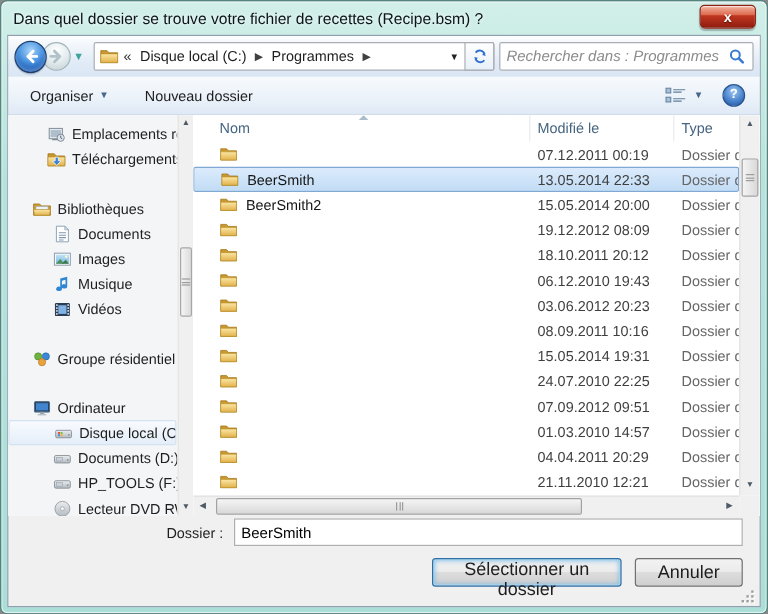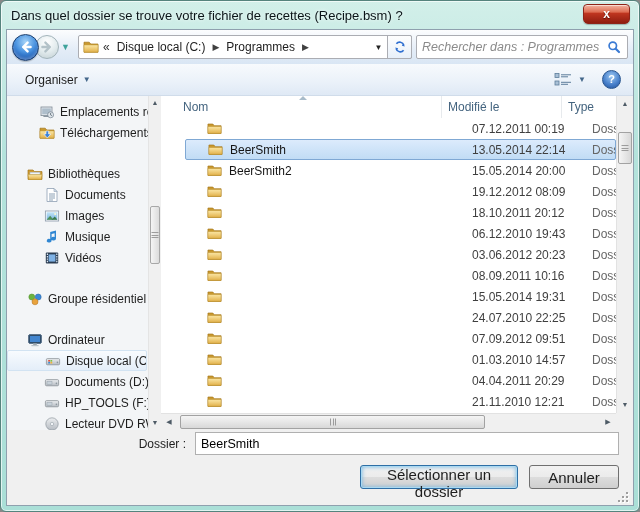--- a/index.html
+++ b/index.html
@@ -105,21 +105,21 @@
     position: relative; background: #fff; }
   .hc { display: flex; align-items: center; border-right: 1px solid #e7eaed;
     padding-left: 6px; cursor: pointer; }
   .hc-name { width: 281px; padding-left: 22px; }
   .hc-date { width: 120px; }
   .hc-type { flex: 1; border-right: none; }
   .sortarrow { position: absolute; left: 138px; top: 0; width: 0; height: 0;
     border-left: 4px solid transparent; border-right: 4px solid transparent;
     border-bottom: 4px solid #a9bcca; }
 
-  .rows { position: absolute; top: 22px; left: 0; right: 17px; bottom: 17px; overflow: hidden; margin-left: 24px; }
+  .rows { position: absolute; top: 22px; left: 0; right: 17px; bottom: 17px; overflow: hidden; }
   .row { height: 21px; display: flex; align-items: center; font-size: 12px; cursor: pointer; }
   .c-name { width: 281px; display: flex; align-items: center; overflow: hidden; flex: none; }
   .icf { width: 17px; height: 15px; margin-left: 21px; flex: none; }
   .nm { margin-left: 6px; color: #151515; white-space: nowrap; }
   .c-date { width: 120px; padding-left: 6px; color: #3f3f3f; flex: none; }
   .c-type { flex: 1; padding-left: 6px; color: #666; white-space: nowrap; overflow: hidden; }
   .row.sel { background: linear-gradient(#dcebfc, #c1dcf5);
     border: 1px solid #7fa8d4; border-radius: 2px; }
   .row.sel .c-name { width: 280px; }
 
@@ -328,20 +328,23 @@
           </svg>
       </div>
     </div>
 
     <div class="cmdband">
       <div class="cmditem">
         <span>Organiser</span>
         <span class="cmd-chev">▼</span>
       </div>
       <div class="cmd-gap"></div>
+      <div class="cmditem">
+        <span>Nouveau dossier</span>
+      </div>
       <div class="cmd-right">
         <div class="cmditem">
           <svg width="20" height="16">
               <use href="#i-views"></use>
             </svg>
           <span class="cmd-chev">▼</span>
         </div>
         <div class="helpbtn">
           <span>?</span>
         </div>
@@ -461,21 +464,21 @@
             <div class="c-date">07.12.2011 00:19</div>
             <div class="c-type">Dossier d</div>
           </div>
           <div class="row sel">
             <div class="c-name">
                 <svg class="icf">
                   <use href="#i-folder"></use>
                 </svg>
                 <span class="nm">BeerSmith</span>
               </div>
-            <div class="c-date">13.05.2014 22:14</div>
+            <div class="c-date">13.05.2014 22:33</div>
             <div class="c-type">Dossier d</div>
           </div>
           <div class="row">
             <div class="c-name">
                 <svg class="icf">
                   <use href="#i-folder"></use>
                 </svg>
                 <span class="nm">BeerSmith2</span>
               </div>
             <div class="c-date">15.05.2014 20:00</div>

